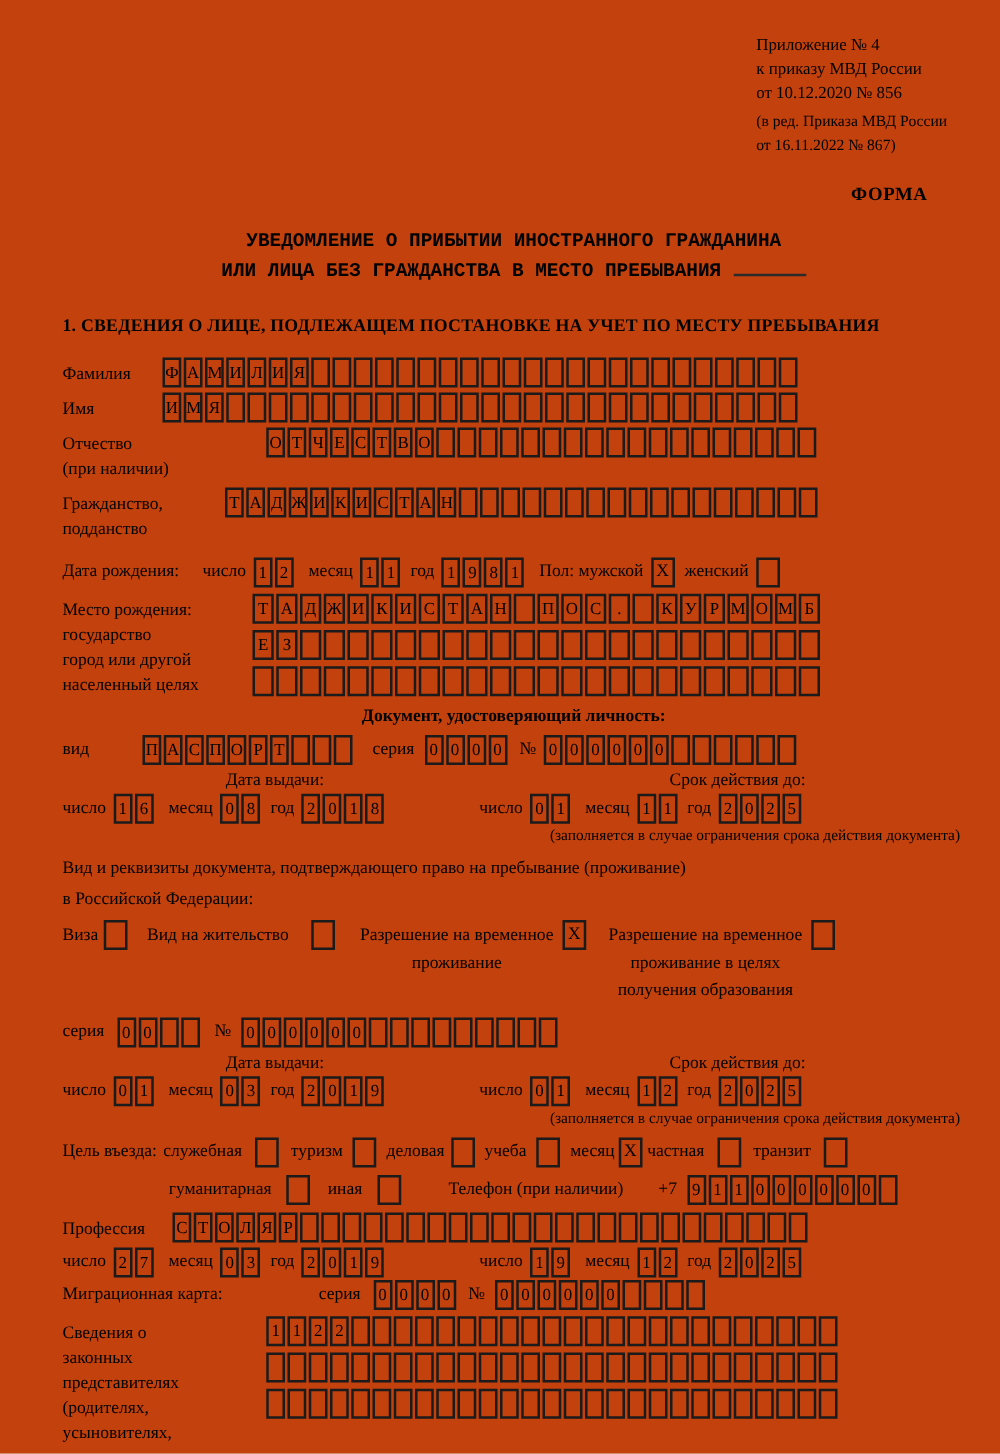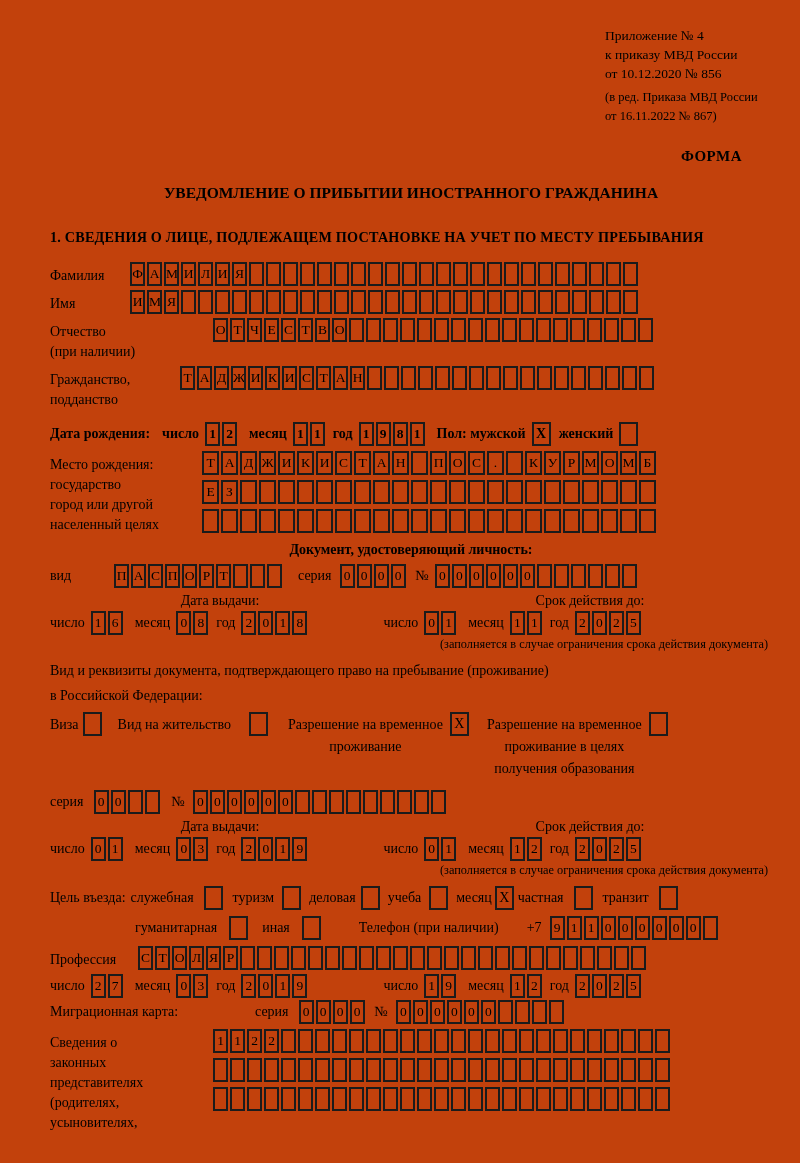--- a/index.html
+++ b/index.html
@@ -7,21 +7,21 @@
   .page {
     width:800px; height:1163px; background:#c2410c; color:#000;
     font-family:"Liberation Serif", serif; font-size:14px;
     padding:26px 28px 8px 50px; overflow:hidden; position:relative;
   }
   .annex { margin-left:555px; line-height:19px; white-space:nowrap; }
   .annex .a-line { font-size:13.5px; }
   .annex .a-small { font-size:12.5px; }
   .annex .gap { height:5px; }
   .forma { text-align:right; padding-right:30px; font-weight:bold; font-size:15px; margin-top:22px; letter-spacing:0.5px; }
-  .title { text-align:center; font-weight:bold; font-size:15.5px; margin-top:16px; line-height:24px; }
+  .title { text-align:center; font-weight:bold; font-size:15.5px; margin-top:16px; line-height:24px;font-family:Liberation Mono, monospace; }
   .blank-underline { display:inline-block; width:58px; border-bottom:2px solid #2a2a2a; height:14px; margin-left:10px; }
   .section-heading { text-align:left; font-weight:bold; font-size:14.2px; margin:24px 0 16px 0; letter-spacing:0.2px; }
 
   .row { display:flex; align-items:flex-start; margin-bottom:4px; }
   .lblcol { flex:none; padding-top:4px; line-height:20px; }
   .cells { display:flex; flex:none; }
   .cell {
     width:15px; height:24px; border:2px solid #1b1b1b; margin-right:2px;
     font-size:13.5px; text-align:center; line-height:20px; flex:none; overflow:hidden;
   }
@@ -62,20 +62,23 @@
     <div class="a-line">от 10.12.2020 № 856</div>
     <div class="gap"></div>
     <div class="a-small">(в ред. Приказа МВД России</div>
     <div class="a-small">от 16.11.2022 № 867)</div>
   </div>
 
   <div class="forma">ФОРМА</div>
 
   <div class="title">
     <div>УВЕДОМЛЕНИЕ О ПРИБЫТИИ ИНОСТРАННОГО ГРАЖДАНИНА</div>
+    <div>
+      <span>ИЛИ ЛИЦА БЕЗ ГРАЖДАНСТВА В МЕСТО ПРЕБЫВАНИЯ</span><span class="blank-underline"></span>
+    </div>
   </div>
 
   <div class="section-heading">1. СВЕДЕНИЯ О ЛИЦЕ, ПОДЛЕЖАЩЕМ ПОСТАНОВКЕ НА УЧЕТ ПО МЕСТУ ПРЕБЫВАНИЯ</div>
 
   <div class="row">
     <span class="lblcol" style="width:80px;">Фамилия</span>
     <span class="cells">
         <span class="cell">Ф</span>
         <span class="cell">А</span>
         <span class="cell">М</span>
@@ -210,21 +213,21 @@
         <span class="cell"></span>
         <span class="cell"></span>
         <span class="cell"></span>
         <span class="cell"></span>
         <span class="cell"></span>
         <span class="cell"></span>
         <span class="cell"></span>
       </span>
   </div>
 
-  <div class="inline-row" style="margin-top:12px;font-weight:bold;">
+  <div class="inline-row" style="margin-top:12px;">
     <span class="t" style="width:112px;">Дата рождения:</span>
     <span class="t mr6">число</span>
     <span class="cells mr10">
         <span class="cell">1</span>
         <span class="cell">2</span>
       </span>
     <span class="t mr6">месяц</span>
     <span class="cells mr6">
         <span class="cell">1</span>
         <span class="cell">1</span>

